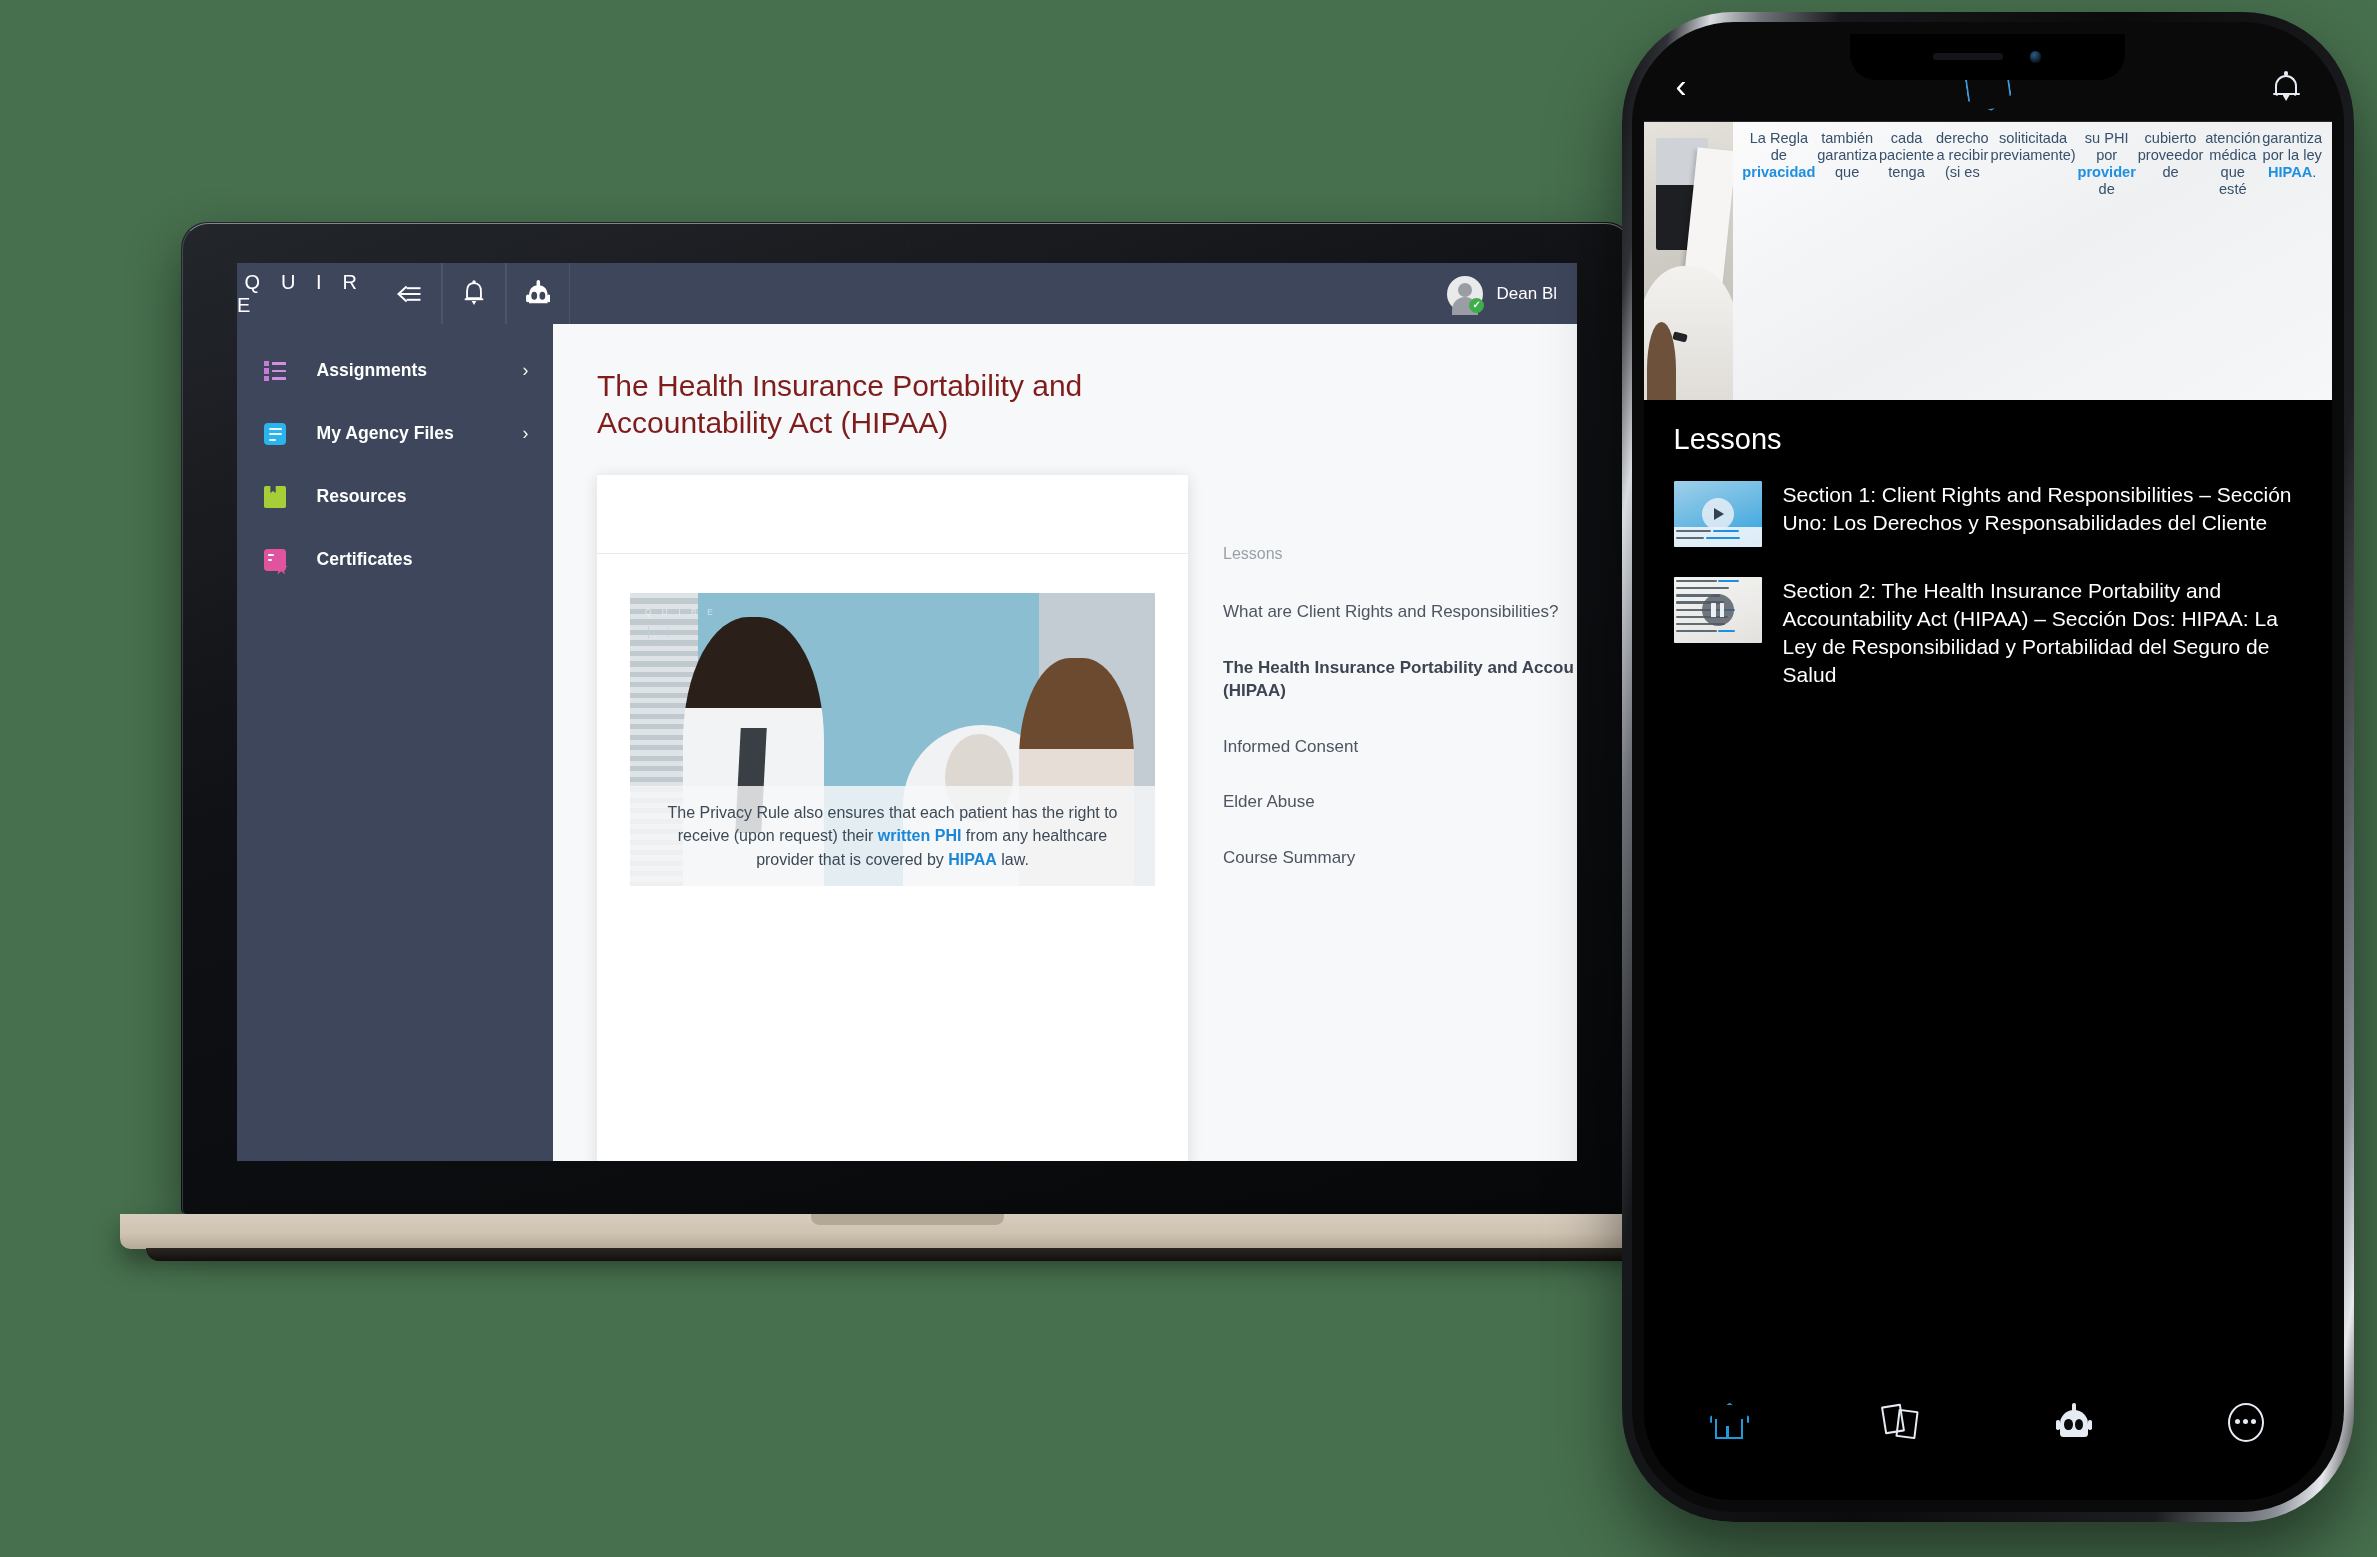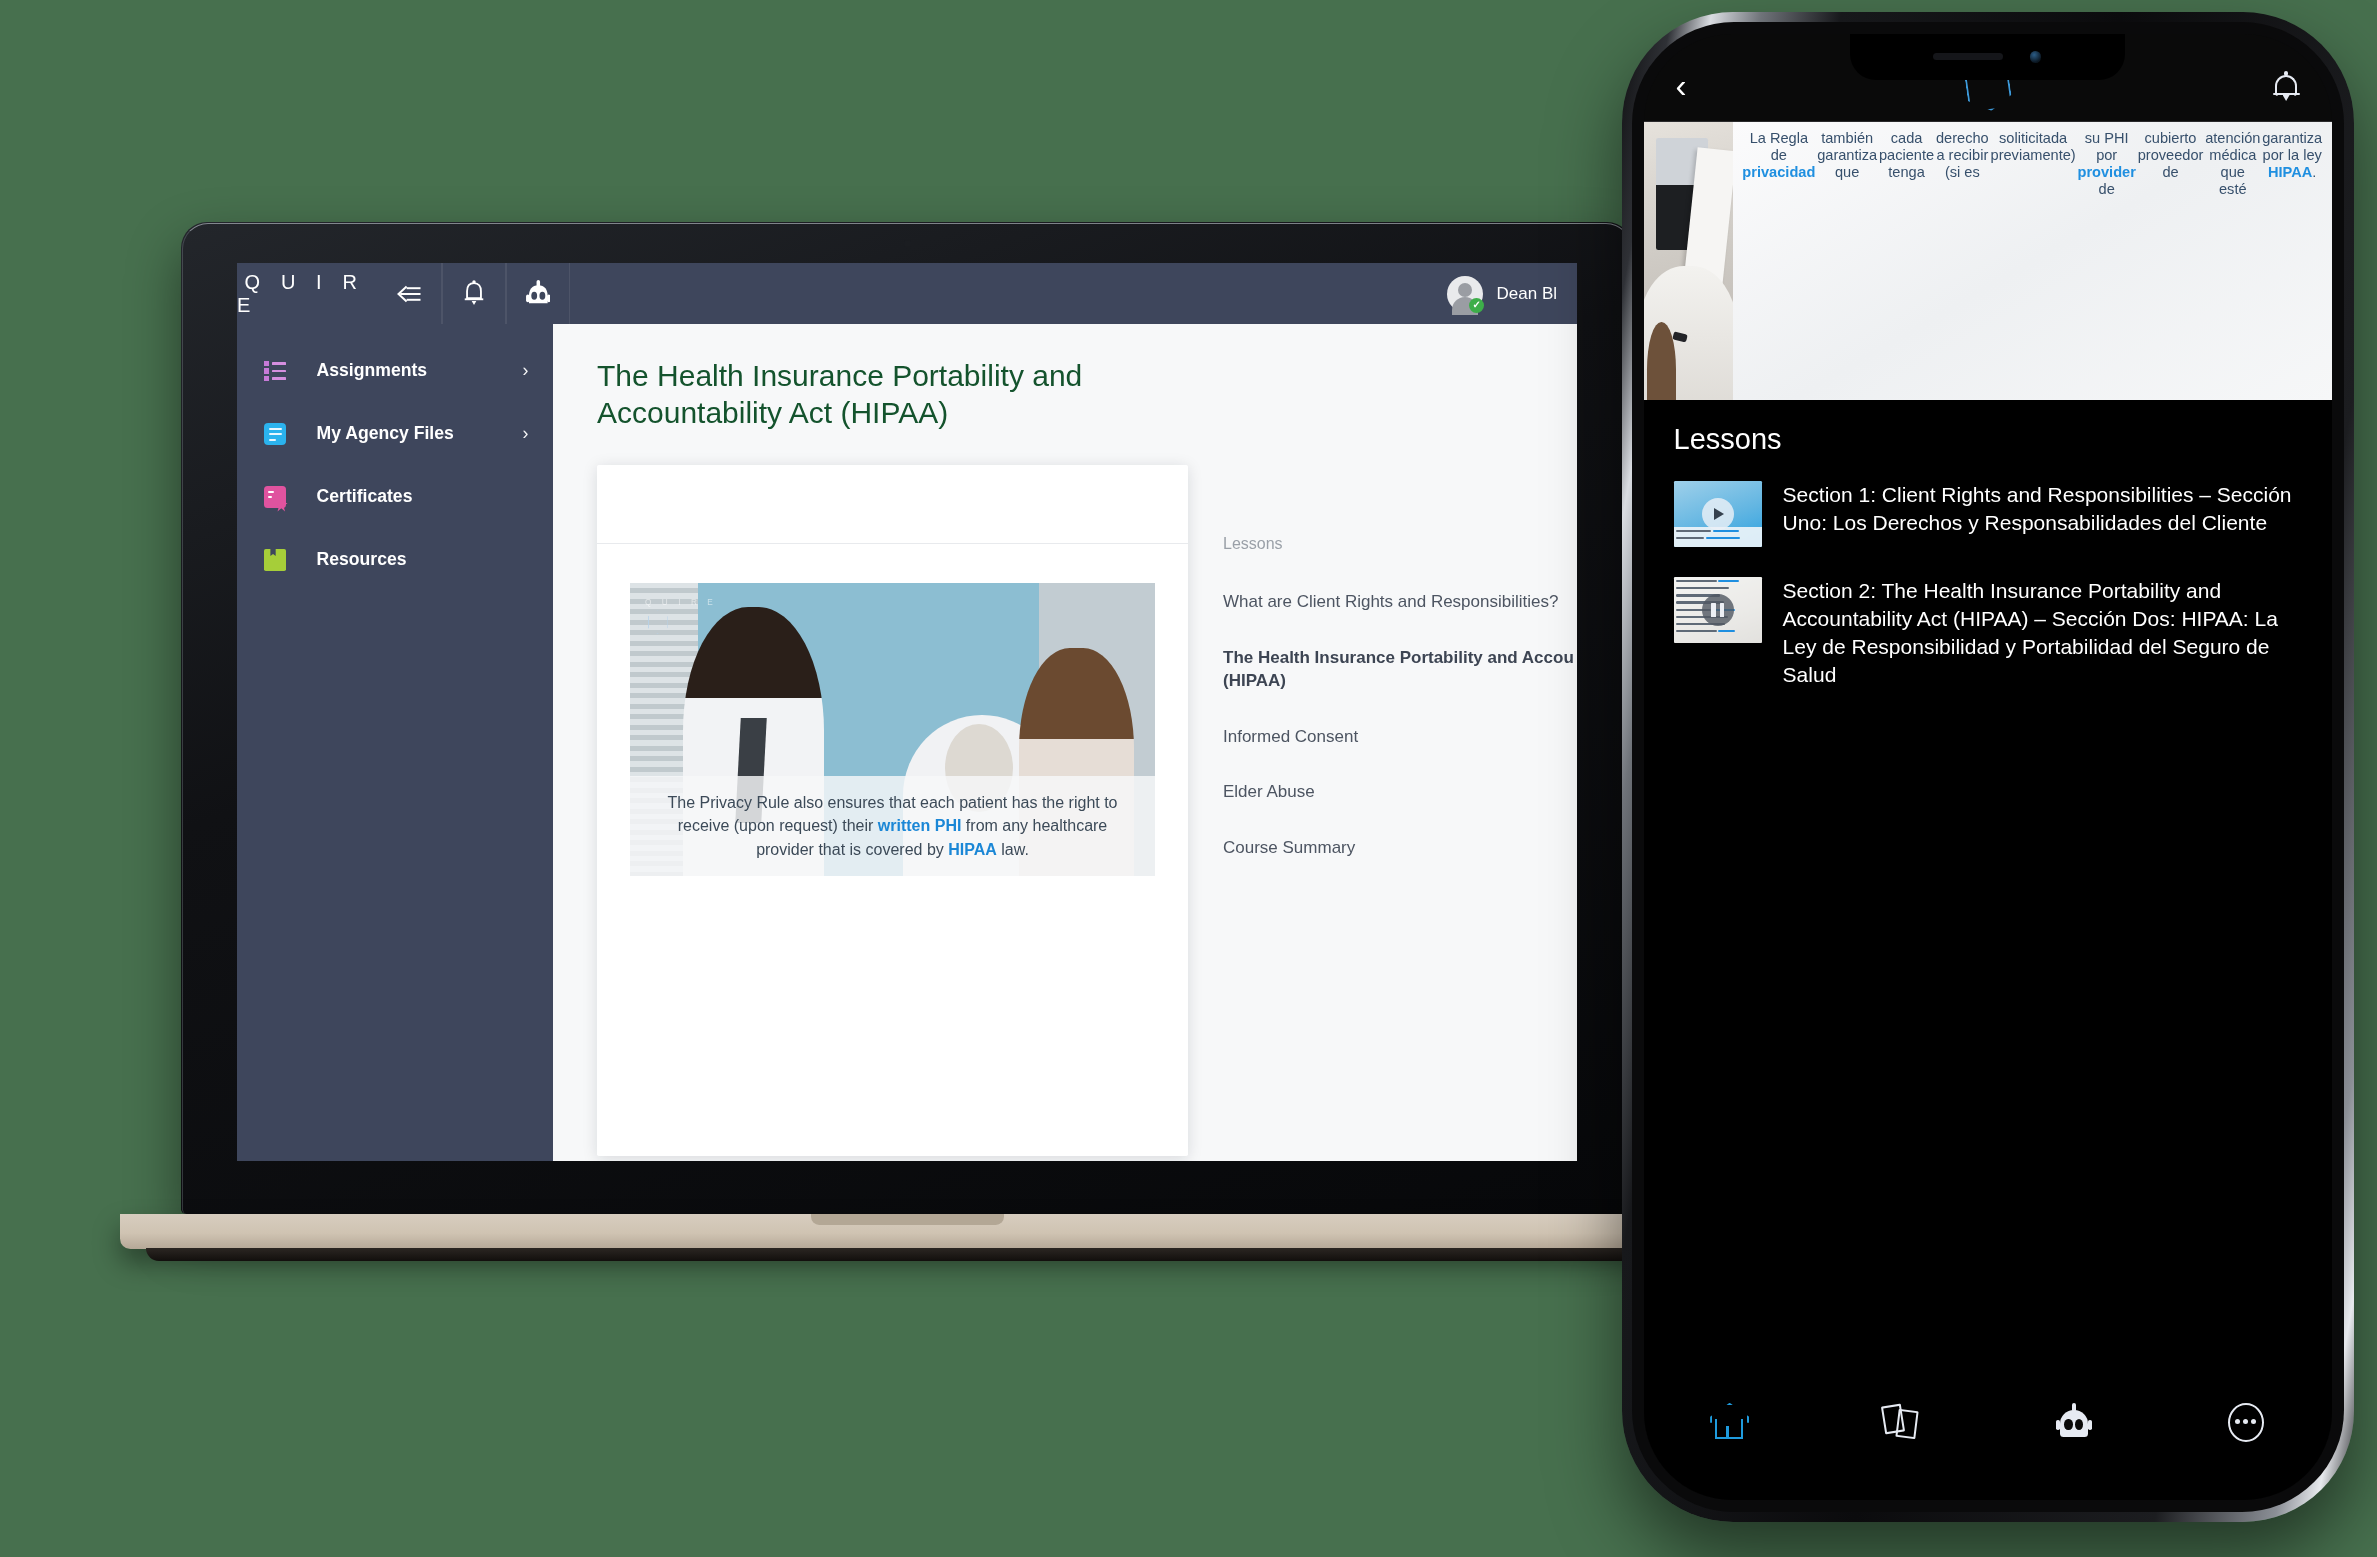--- a/index.html
+++ b/index.html
@@ -106,22 +106,22 @@
      clip-path:polygon(0 0,100% 0,100% 100%,50% 72%,0 100%);}
   .ico-cert{ background:#e0539f; border-radius:3.5px; }
   .ico-cert em{position:absolute;left:3.5px;top:5.3px;width:6.4px;height:2.3px;background:#fff;border-radius:1.2px;}
   .ico-cert em.b{top:10.5px;width:4.7px;}
   .ico-cert span.star{position:absolute;right:-1.8px;bottom:-5.3px;width:13px;height:15px;background:#e0539f;
      clip-path:polygon(50% 0,61% 35%,98% 35%,68% 57%,79% 92%,50% 70%,21% 92%,32% 57%,2% 35%,39% 35%);}
 
   
   .content { flex: 1; background: #f7f8f9; display: flex; flex-direction: column; min-width:0;}
   .page-title {
-    font-size: 30px; color: #14532d; line-height: 1.24; font-weight: 400;
-    padding: 33px 0 0 44px; max-width: 644px;
+    font-size: 30px; color: #7f1d1d; line-height: 1.24; font-weight: 400;
+    padding: 43px 0 0 44px; max-width: 644px;
   }
   .content-row { flex: 1; display: flex; padding: 34px 0 0 44px; min-height: 0; }
 
   .lesson-card {
     width: 591px; background: #fff; border-radius: 1.8px;
     box-shadow: 0 2.3px 15px rgba(16,22,40,.13); flex-shrink: 0;
     height: 691px; overflow: hidden;
   }
   .lc-head { height: 79px; border-bottom: 0.6px solid #e8eaed; }
   .lc-media-wrap { padding: 39px 33px 0 33px; }
@@ -389,34 +389,34 @@
             <span class="side-ico ico-doc">
               <s style="top:5.3px;width:13px"></s>
                 <s style="top:10.5px;width:13px"></s>
                 <s style="top:16px;width:7.6px"></s>
             </span>
             <span class="side-lbl">My Agency Files</span>
             <span class="side-chev">›</span>
           </div>
 
           <div class="side-item">
+            <span class="side-ico ico-book">
+                <u></u>
+              </span>
+            <span class="side-lbl">Resources</span>
+            <span class="side-chev"></span>
+          </div>
+
+          <div class="side-item">
             <span class="side-ico ico-cert">
               <em></em>
                 <em class="b"></em>
                 <span class="star"></span>
             </span>
             <span class="side-lbl">Certificates</span>
-            <span class="side-chev"></span>
-          </div>
-
-          <div class="side-item">
-            <span class="side-ico ico-book">
-                <u></u>
-              </span>
-            <span class="side-lbl">Resources</span>
             <span class="side-chev"></span>
           </div>
         </div>
 
         <div class="content">
           <h1 class="page-title">The Health Insurance Portability and Accountability Act (HIPAA)</h1>
 
           <div class="content-row">
             <div class="lesson-card">
               <div class="lc-head"></div>

